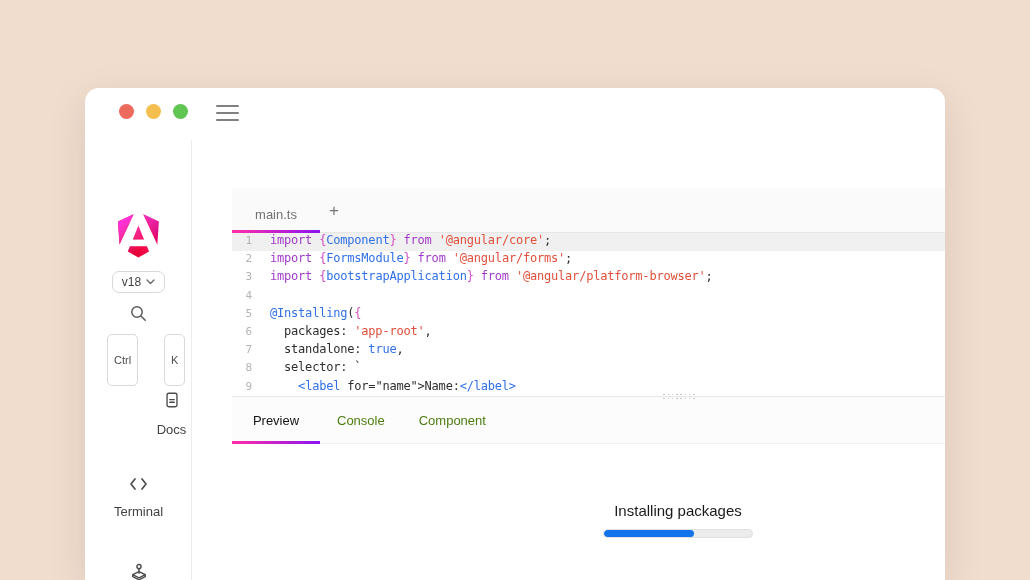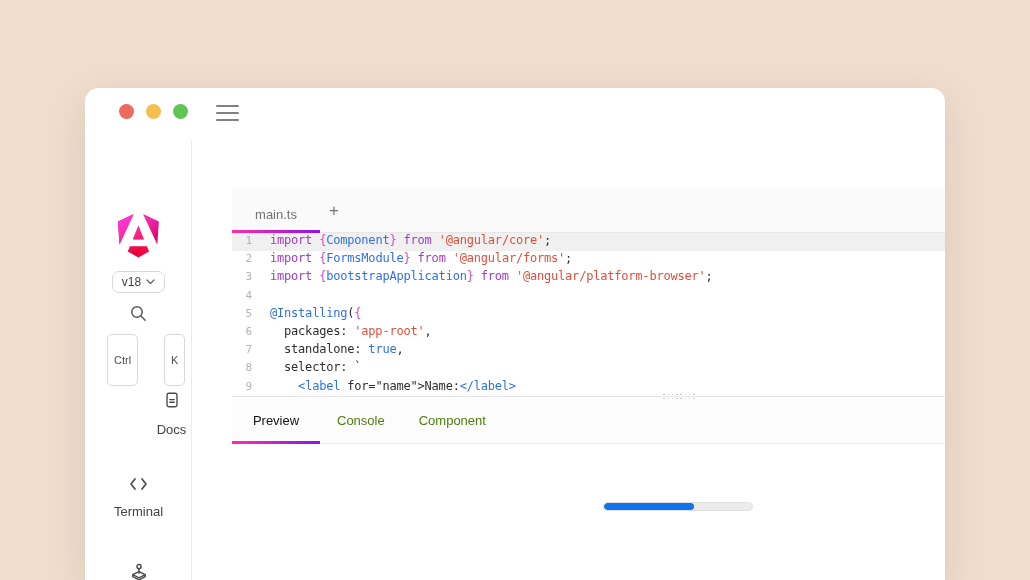--- a/index.html
+++ b/index.html
@@ -178,20 +178,21 @@
 
     <div class="ptabbar" id="panel-tabs">
       <div class="accent-underline"></div>
     <div class="ptab first active">Preview</div>
         <div class="ptab">Console</div>
         <div class="ptab">Component</div>
       </div>
 
     <div class="pcontent">
       <div class="loading">
+        <div class="loading-text">Installing packages</div>
         <div class="progress-track">
           <div class="progress-fill" style="width: 61%;"></div>
         </div>
       </div>
     </div>
 
   </main>
 
   <div class="drag-handle">
     <i></i>

